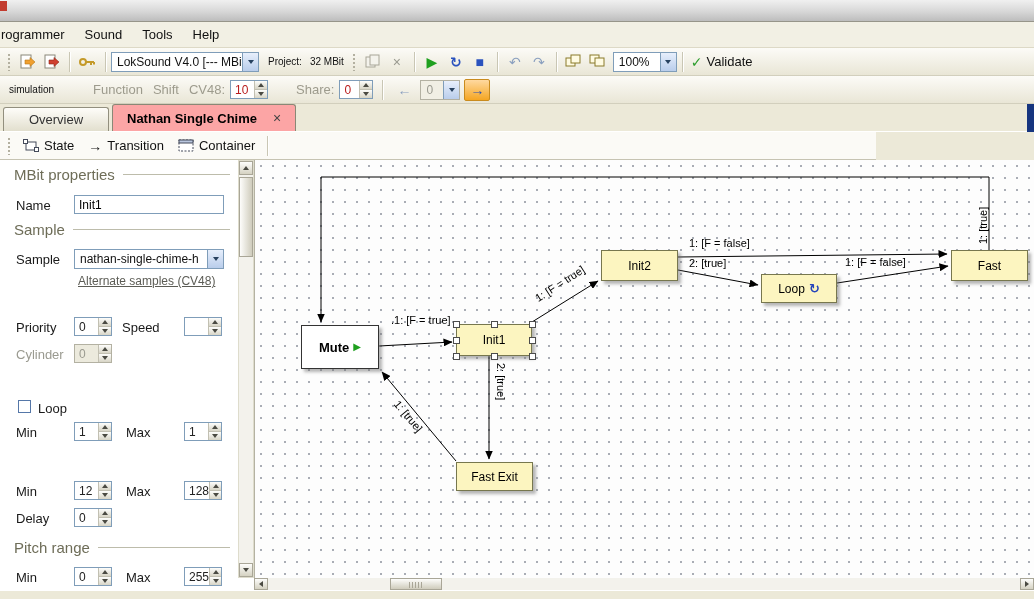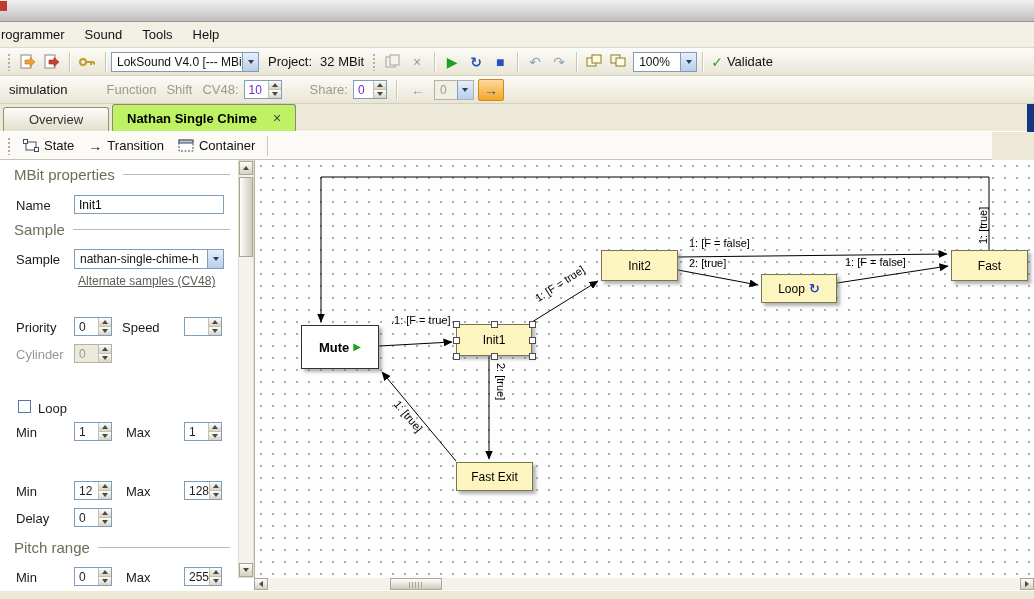--- a/index.html
+++ b/index.html
@@ -18,54 +18,54 @@
 #toolbar2{top:76px}
 .grip{width:5px;height:18px;margin:0 4px;background:repeating-linear-gradient(to bottom,#b3b0a0 0 2px,transparent 2px 4px);background-size:2px 100%;background-repeat:no-repeat;background-position:1px 1px}
 .sep{width:1px;height:20px;background:#c9c6b4;box-shadow:1px 0 0 #fff;margin:0 5px}
 .tbtn{height:22px;min-width:24px;display:inline-flex;align-items:center;justify-content:center;padding:0 2px;border:1px solid transparent;border-radius:2px}
 .glyph{font-size:14px;line-height:1}
 .green{color:#1fa01f}
 .blue{color:#2a52be}
 .muted{color:#8ba0bf}
 .gray{color:#9a9a90}
 .dlabel{color:#9d9b8d;margin:0 5px;font-size:13px}
-.tlab{margin:12px 4px;font-size:13px}
+.tlab{margin:12px 4px;font-size:10px}
 
 .combo{display:inline-flex;align-items:stretch;background:#fff;border:1px solid #7f9db9;height:20px}
 .combo .combo-val{flex:1;padding:2px 5px 0 5px;font-size:12px;white-space:nowrap;overflow:hidden}
 .combo .combo-drop{width:16px;background:linear-gradient(#e7effc,#b9cdeb);border-left:1px solid #7f9db9;display:flex;align-items:center;justify-content:center}
 .combo.disabled{background:#f1efe4;border-color:#b3b1a2}
 .combo.disabled .combo-val{color:#9a9a90}
 .arr-dn{width:0;height:0;border-left:3px solid transparent;border-right:3px solid transparent;border-top:4px solid #27415f}
 .arr-up-s{width:0;height:0;border-left:3px solid transparent;border-right:3px solid transparent;border-bottom:4px solid #4a4a42}
 .arr-dn-s{width:0;height:0;border-left:3px solid transparent;border-right:3px solid transparent;border-top:4px solid #4a4a42}
 .arr-l{width:0;height:0;border-top:3px solid transparent;border-bottom:3px solid transparent;border-right:4px solid #4a4a42}
 .arr-r{width:0;height:0;border-top:3px solid transparent;border-bottom:3px solid transparent;border-left:4px solid #4a4a42}
 
 .spin{display:inline-flex;width:38px;height:19px;background:#fff;border:1px solid #7f9db9}
 .spin .spin-val{flex:1;font-size:12px;padding:2px 0 0 4px;color:#222}
 .spin .spin-btns{width:13px;display:flex;flex-direction:column;border-left:1px solid #c2c0b2}
 .spin .sb{flex:1;display:flex;align-items:center;justify-content:center;background:linear-gradient(#fdfdfb,#d8d5c6)}
 .spin .sb + .sb{border-top:1px solid #c2c0b2}
-.spin.blueval .spin-val{color:#6d28d9}
+.spin.blueval .spin-val{color:#b91c1c}
 .spin.dis{background:#eceadd;border-color:#b3b1a2}
 .spin.dis .spin-val{color:#9a9a90}
 
 #fwd-btn{background:linear-gradient(#ffd9a0,#f5a623);border:1px solid #c98b1e;border-radius:2px;color:#2b4fae;font-weight:bold;width:26px}
 #back-btn{width:24px}
 
 
 #tabstrip{position:absolute;left:0;top:104px;width:1034px;height:28px;background:#ece9d8;border-bottom:1px solid #fff;display:flex;align-items:flex-end}
 .tab{height:24px;display:flex;align-items:center;padding:0 14px;border:1px solid #928f7e;border-bottom:none;border-radius:3px 3px 0 0;background:linear-gradient(#fefdf9,#e2dfce);margin-left:3px;font-size:13px;color:#333}
-.tab.active{height:27px;background:#bef264;font-weight:bold;color:#000;border-color:#8a8876}
+.tab.active{height:27px;background:#fca5a5;font-weight:bold;color:#000;border-color:#8a8876}
 .tab-close{margin-left:16px;font-size:14px;color:#444;font-weight:normal}
 #tab-edge{position:absolute;right:0;top:0;width:7px;height:28px;background:#16357f}
 
 
-#dgtoolbar{position:absolute;left:0;top:132px;width:992px;height:28px;background:#fbfaf6;border-bottom:1px solid #c6c3b2;display:flex;align-items:center;padding:4px 3px}
+#dgtoolbar{position:absolute;left:0;top:132px;width:876px;height:28px;background:#fbfaf6;border-bottom:1px solid #c6c3b2;display:flex;align-items:center;padding:4px 3px}
 .dg-item{display:inline-flex;align-items:center;gap:5px;padding:0 7px;height:24px;font-size:13px}
 .dg-item.disabled{color:#a39f90}
 .dg-item.disabled svg{opacity:.45}
 .tr-arrow{font-weight:bold;font-size:14px}
 
 
 #main{position:absolute;left:0;top:160px;width:1034px;height:430px;background:#fff}
 #sidebar{position:absolute;left:0;top:0;width:238px;height:430px;background:#fff}
 .sec{position:absolute;left:14px;right:8px;display:flex;align-items:center;height:18px;color:#6e6d58;font-size:15px;white-space:nowrap}
 .sec .sec-line{flex:1;height:1px;background:#bdbcab;margin-left:8px}

